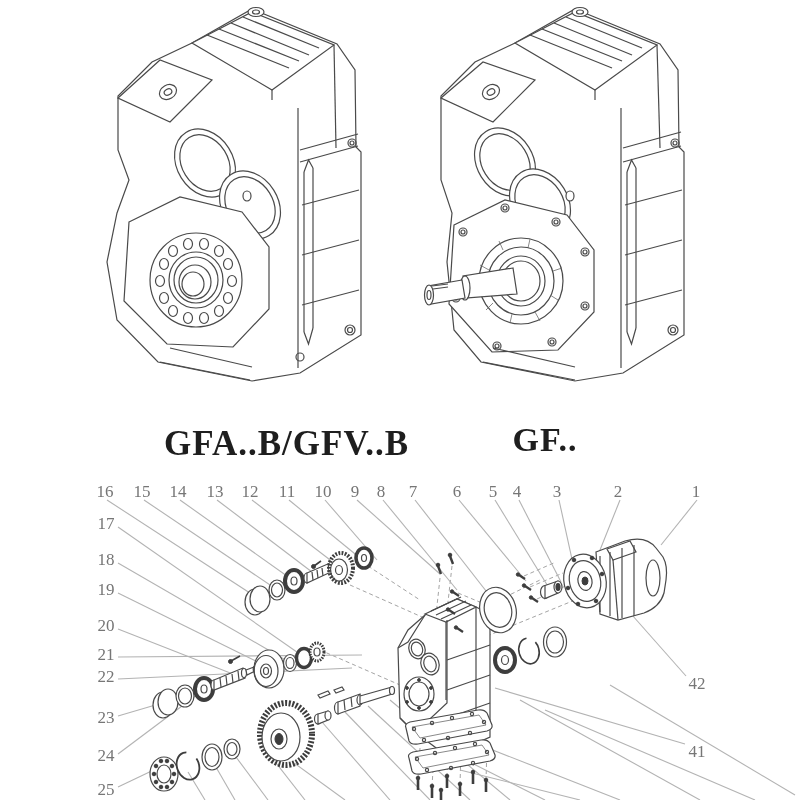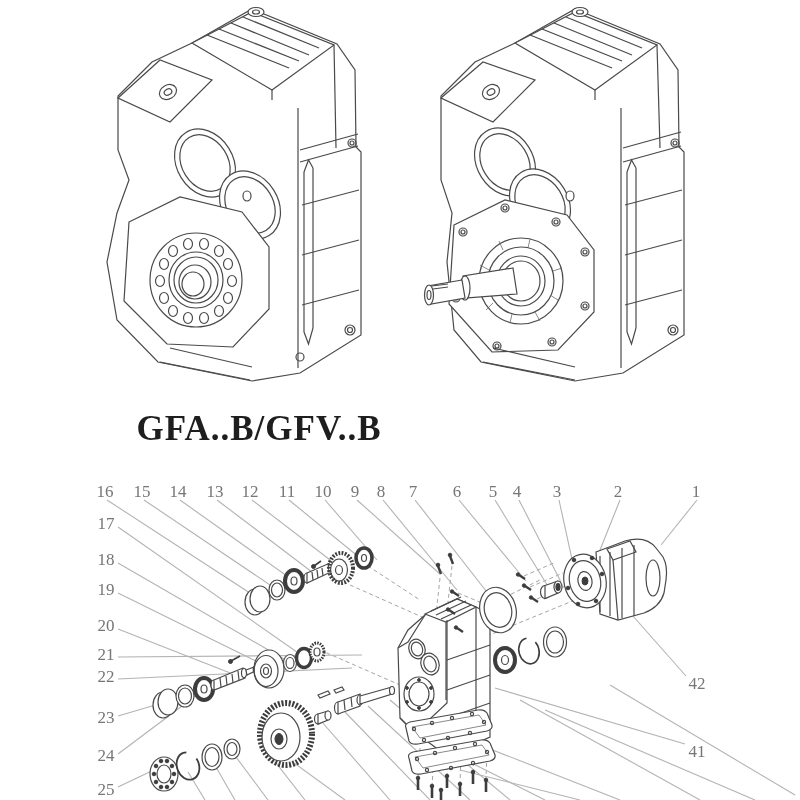--- a/index.html
+++ b/index.html
@@ -1,21 +1,21 @@
 <!DOCTYPE html>
 <html><head>
 <meta charset="utf-8">
 <style>
   html,body{margin:0;padding:0;background:#fff;}
   .page{position:relative;width:800px;height:800px;background:#ffffff;overflow:hidden;
         font-family:"Liberation Serif",serif;}
   .page svg{position:absolute;left:0;top:0;}
   .model-label{position:absolute;font-weight:bold;color:#1e1e1e;text-align:center;
         font-family:"Liberation Serif",serif;letter-spacing:1px;}
-  #label-left{left:109px;top:409px;width:300px;font-size:35px;}
+  #label-left{left:109px;top:424px;width:300px;font-size:35px;text-align:right;}
   #label-right{left:430px;top:421px;width:230px;font-size:34px;}
   .callout{font-family:"Liberation Serif",serif;font-size:17px;fill:#767676;}
   .leader{stroke:#b3b3b3;stroke-width:1.1;fill:none;}
   .ink{stroke:#4a4a4a;stroke-width:1.2;fill:none;}
   .inkf{stroke:#4a4a4a;stroke-width:1.2;fill:#ffffff;}
   .thin{stroke:#6b6b6b;stroke-width:0.8;fill:none;}
   .dark{stroke:#3d3d3d;fill:#3d3d3d;}
   .dash{stroke:#9a9a9a;stroke-width:0.9;fill:none;stroke-dasharray:4 3;}
 </style>
 </head>
@@ -533,14 +533,15 @@
       <text class="callout" x="106" y="723">23</text>
       <text class="callout" x="106" y="761">24</text>
       <text class="callout" x="106" y="795">25</text>
       <text class="callout" x="697" y="689">42</text>
       <text class="callout" x="697" y="757">41</text>
     </g>
   </g>
 </svg>
 
 <div class="model-label" id="label-left">GFA..B/GFV..B</div>
+<div class="model-label" id="label-right">GF..</div>
 
 </div>
 
 </body></html>

